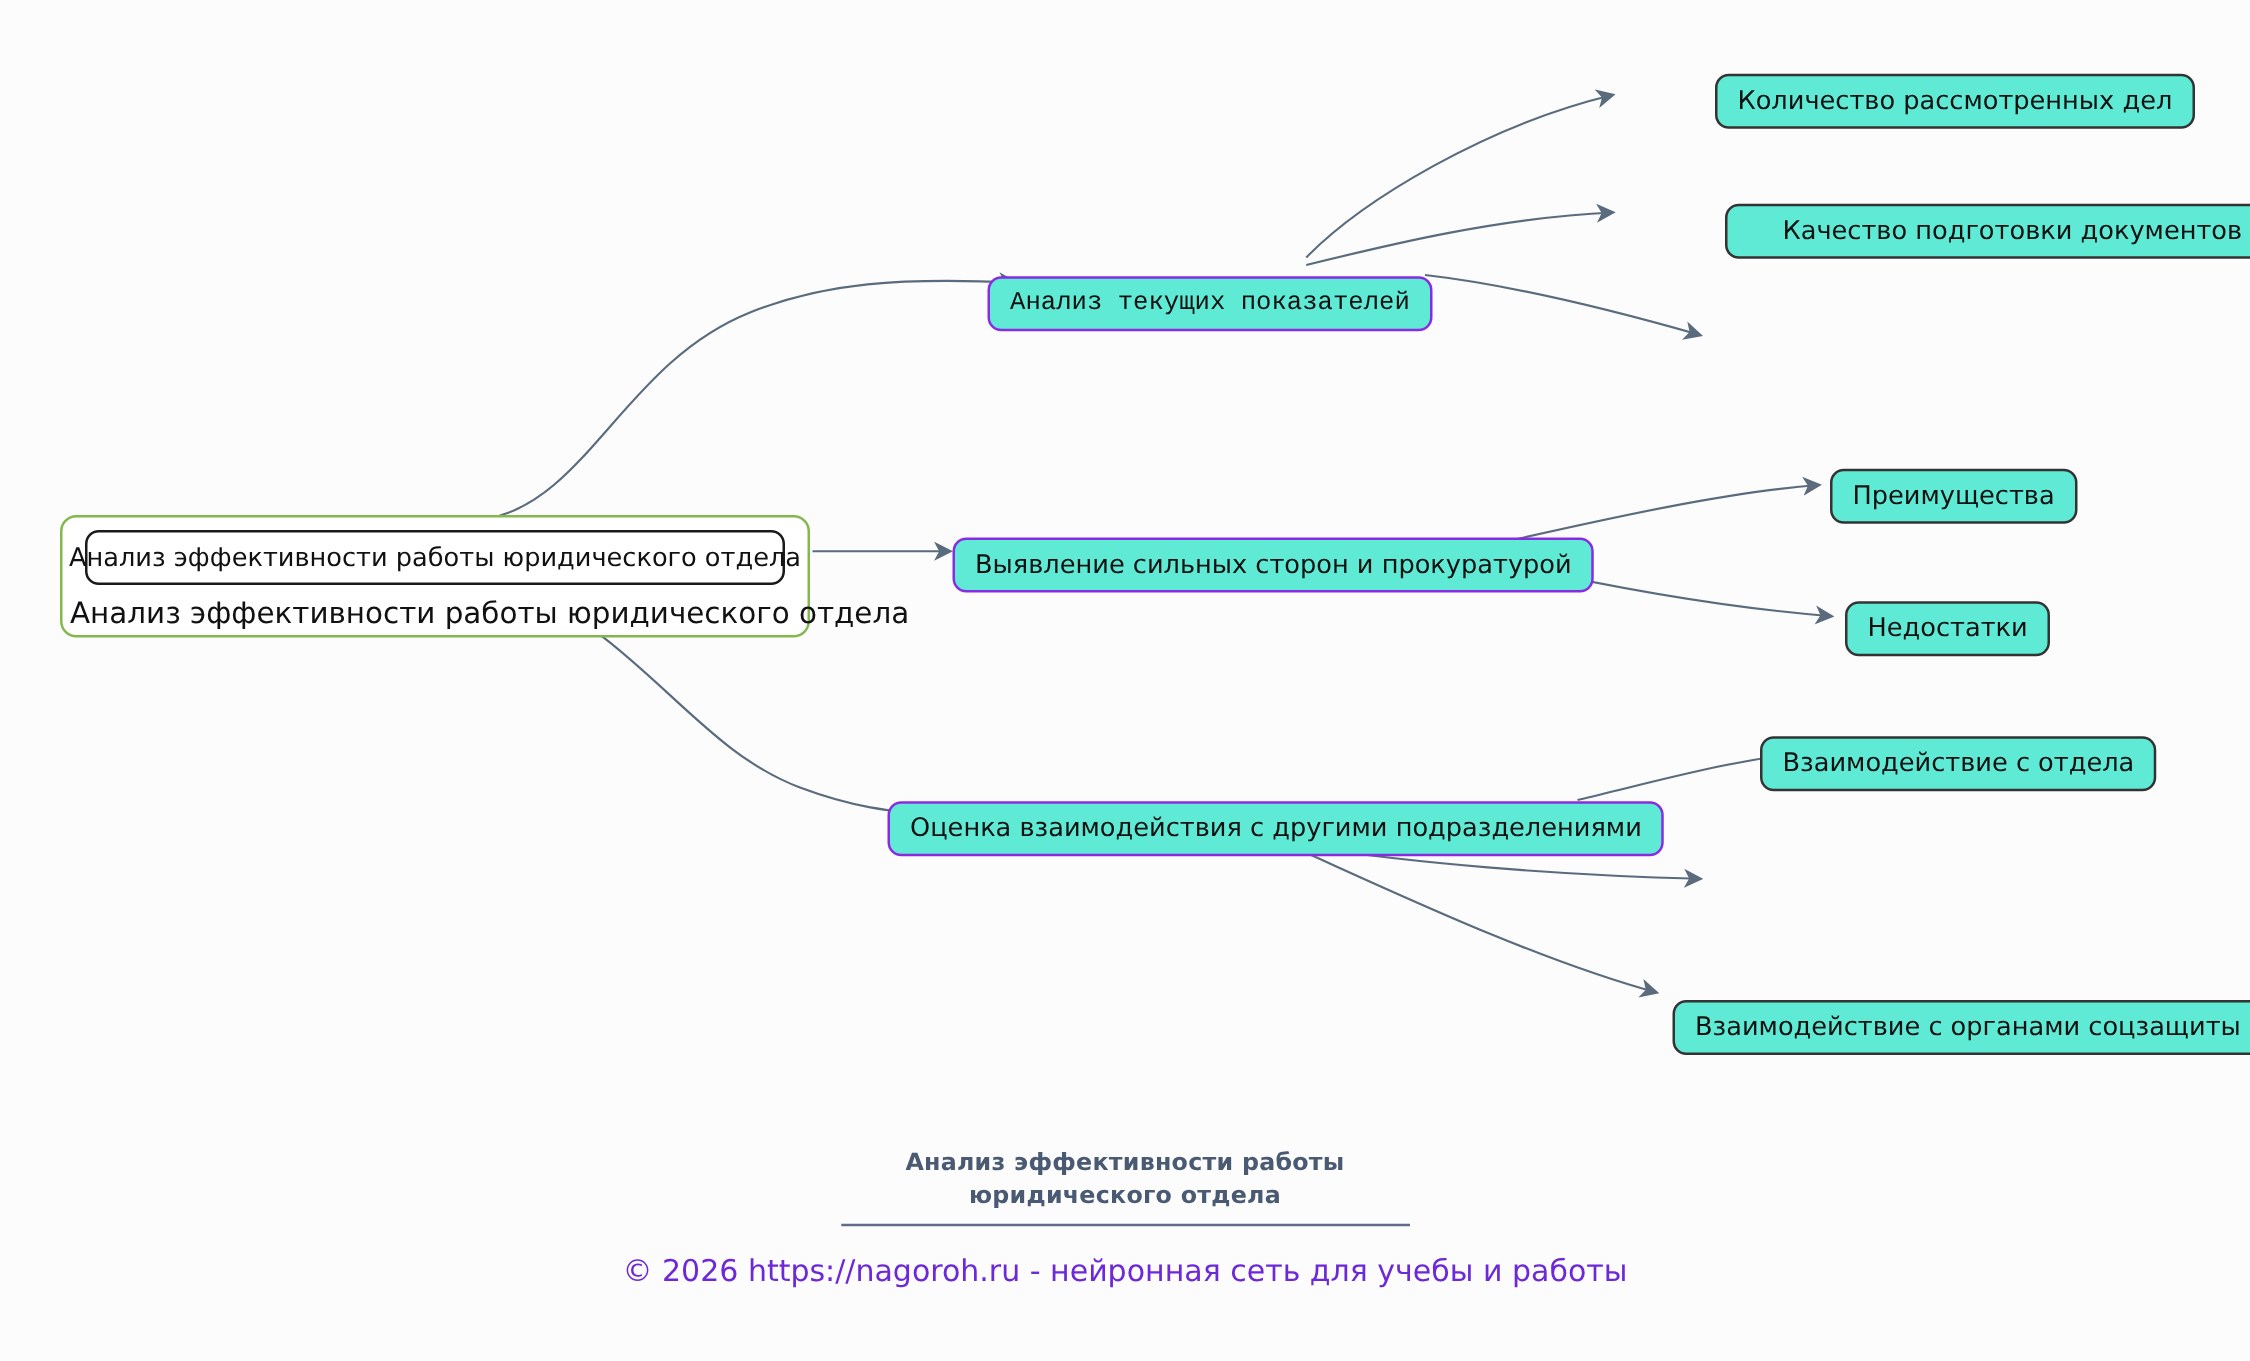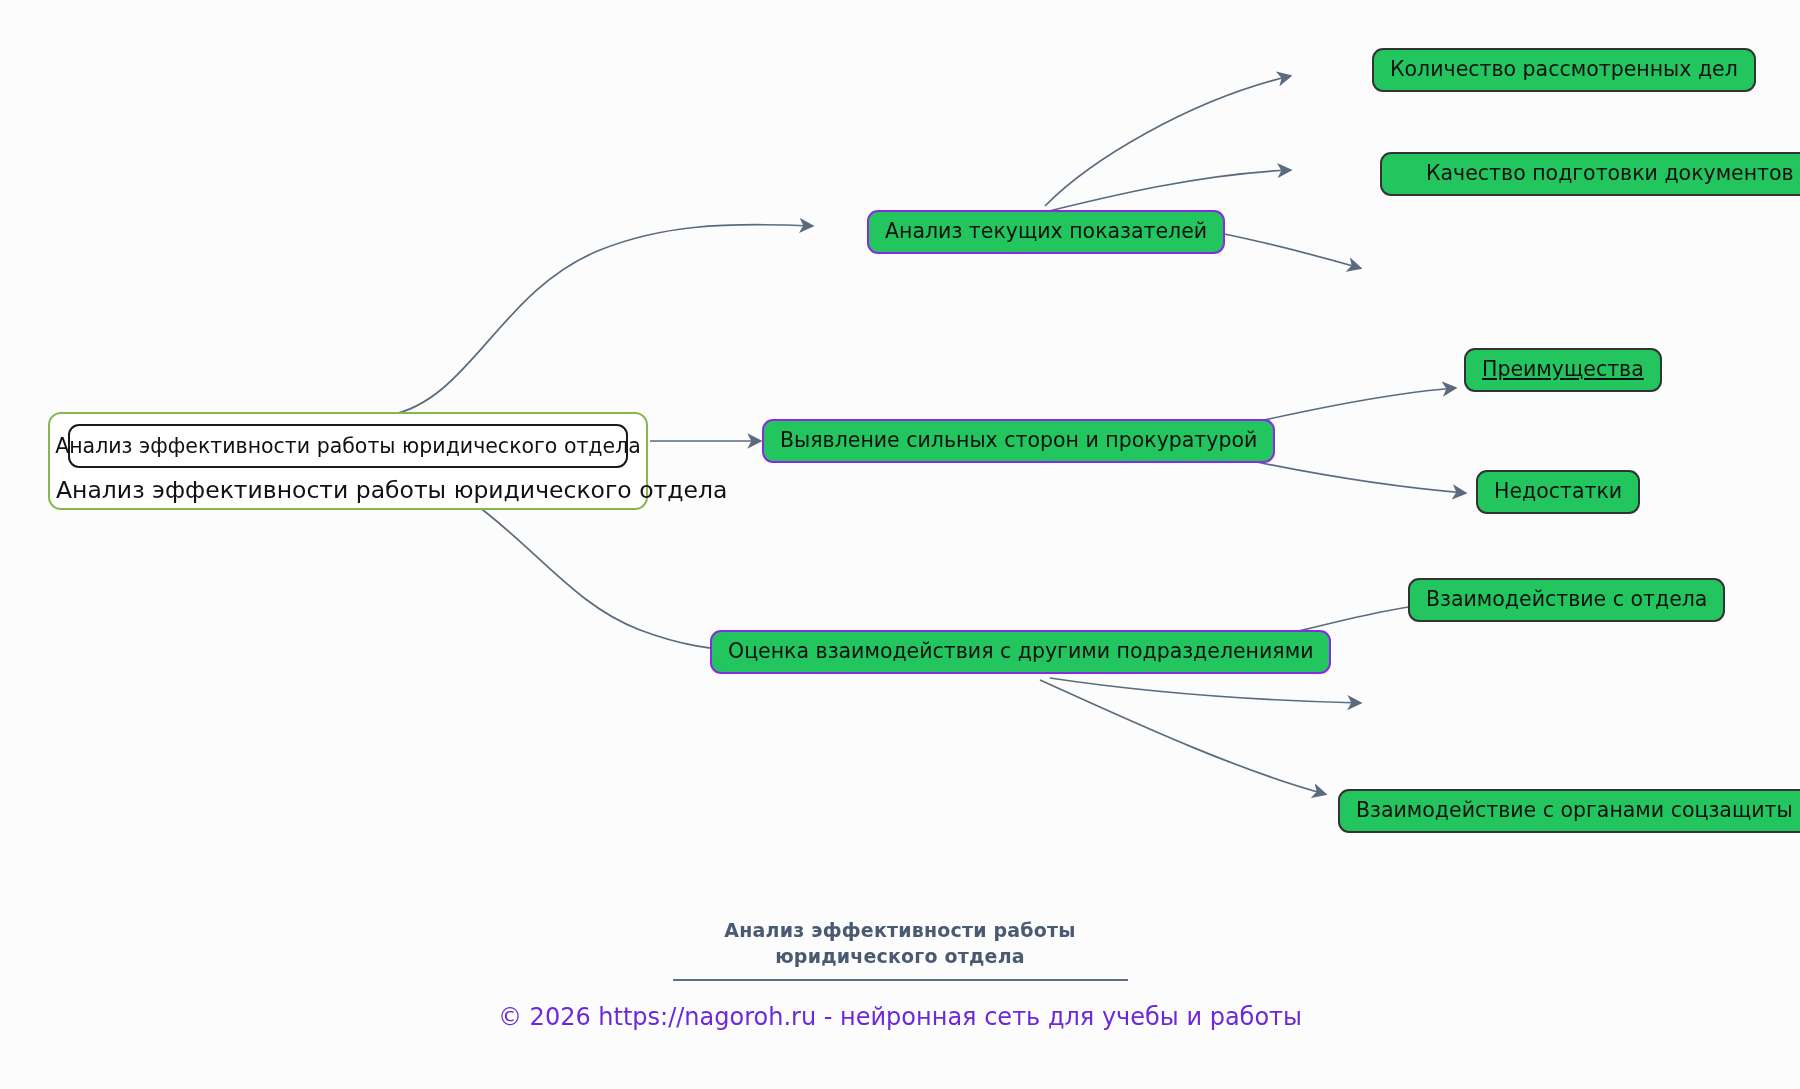--- a/index.html
+++ b/index.html
@@ -27,23 +27,24 @@
     width: 1800px;
     height: 1089px;
     pointer-events: none;
   }
   .node {
     position: absolute;
     box-sizing: border-box;
     display: flex;
     align-items: center;
     justify-content: center;
-    background: #22c55e;
+    background: #5eead4;
     white-space: nowrap;
     line-height: 1.15;
+    margin-top: 11px;
   }
   .node-leaf {
     border: 2.2px solid #333333;
     border-radius: 11px;
     color: #111111;
     font-size: 20.5px;
     padding: 0 16px;
     height: 44px;
   }
   .node-branch {
@@ -135,32 +136,32 @@
 
     <path d="M 1262,640 C 1330,624 1390,606 1465,600" fill="none" stroke="#5a6b7d" stroke-width="1.7" marker-end="url(#arrow)"></path>
     <path d="M 1050,678 C 1130,690 1240,700 1360,703" fill="none" stroke="#5a6b7d" stroke-width="1.7" marker-end="url(#arrow)"></path>
     <path d="M 1040,680 C 1120,716 1230,768 1325,794" fill="none" stroke="#5a6b7d" stroke-width="1.7" marker-end="url(#arrow)"></path>
   </svg>
 
   <div class="node-root-outer" style="left:48px; top:412px; width:600px; height:98px;"></div>
   <div class="node-root-inner" style="left:68px; top:424px; width:560px; height:44px;">Анализ эффективности работы юридического отдела</div>
   <div class="node-root-overflow" style="left:56px; top:476px;">Анализ эффективности работы юридического отдела</div>
 
-  <div class="node node-branch" style="left:867px; top:210px;">Анализ текущих показателей</div>
+  <div class="node node-branch" style="left:790px; top:210px;font-family:Liberation Mono, monospace;">Анализ текущих показателей</div>
 
   <div class="node node-branch" style="left:762px; top:419px;">Выявление сильных сторон и прокуратурой</div>
 
   <div class="node node-branch" style="left:710px; top:630px;">Оценка взаимодействия с другими подразделениями</div>
 
   <div class="node node-leaf" style="left:1372px; top:48px;">Количество рассмотренных дел</div>
 
   <div class="node node-leaf" style="left:1380px; top:152px;padding-left:44px;">Качество подготовки документов</div>
 
 
-  <div class="node node-leaf" style="left:1464px; top:348px;text-decoration:underline;">Преимущества</div>
+  <div class="node node-leaf" style="left:1464px; top:364px;">Преимущества</div>
 
   <div class="node node-leaf" style="left:1476px; top:470px;">Недостатки</div>
 
   <div class="node node-leaf" style="left:1408px; top:578px;">Взаимодействие с отдела</div>
 
 
   <div class="node node-leaf" style="left:1338px; top:789px;">Взаимодействие с органами соцзащиты</div>
 
   <div class="footer" style="top:918px;">
     <div class="footer-title" style="width:470px; margin:0 auto;">Анализ эффективности работы юридического отдела</div>

